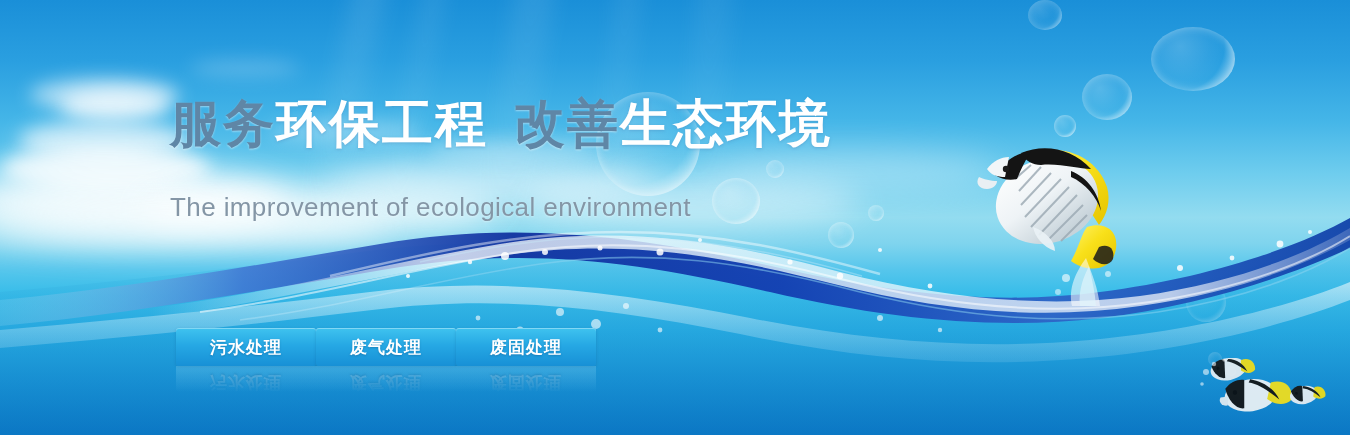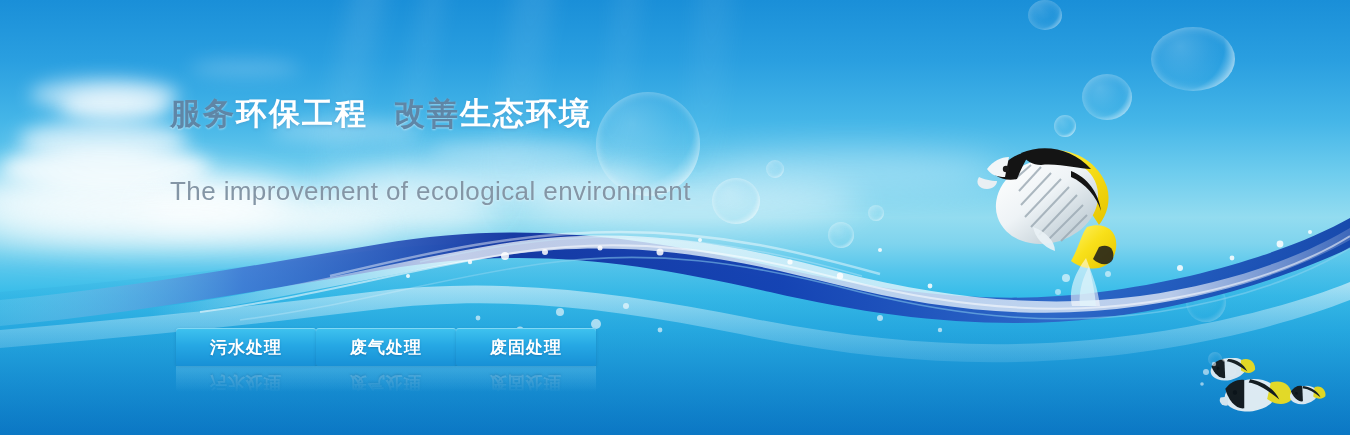--- a/index.html
+++ b/index.html
@@ -46,35 +46,35 @@
        rgba(255,255,255,.22) 97%,
        rgba(255,255,255,0) 100%);
     box-shadow:inset 0 0 10px rgba(255,255,255,.40);
     pointer-events:none;
   }
   .bubble.thin{box-shadow:inset 0 0 5px rgba(255,255,255,.55);}
 
   
   .headline{
     position:absolute;left:170px;top:98px;
-    font-size:31px;font-weight:700;letter-spacing:2px;
+    font-size:51px;font-weight:700;letter-spacing:2px;
     white-space:nowrap;line-height:1;
   }
   .headline .hl-a{color:#5f86a6;text-shadow:0 1px 2px rgba(255,255,255,.45);}
   .headline .hl-b{color:#ffffff;text-shadow:0 1px 3px rgba(80,140,190,.45);}
   .headline .hl-gap{display:inline-block;width:26px;}
 
   .subline{
     position:absolute;left:170px;
     color:#8496a6;font-size:26px;line-height:1;
     letter-spacing:.4px;white-space:nowrap;
     text-shadow:0 1px 2px rgba(255,255,255,.35);
   }
   .subline.l1{top:163px;}
-  .subline.l2{top:178px;}
+  .subline.l2{top:194px;}
 
   
   .waveLayer{position:absolute;left:0;top:0;width:1350px;height:435px;pointer-events:none;}
 
   
   .btnrow{position:absolute;left:176px;top:328px;display:flex;}
   .svcbtn{
     position:relative;
     width:140px;height:38px;
     display:flex;align-items:center;justify-content:center;

